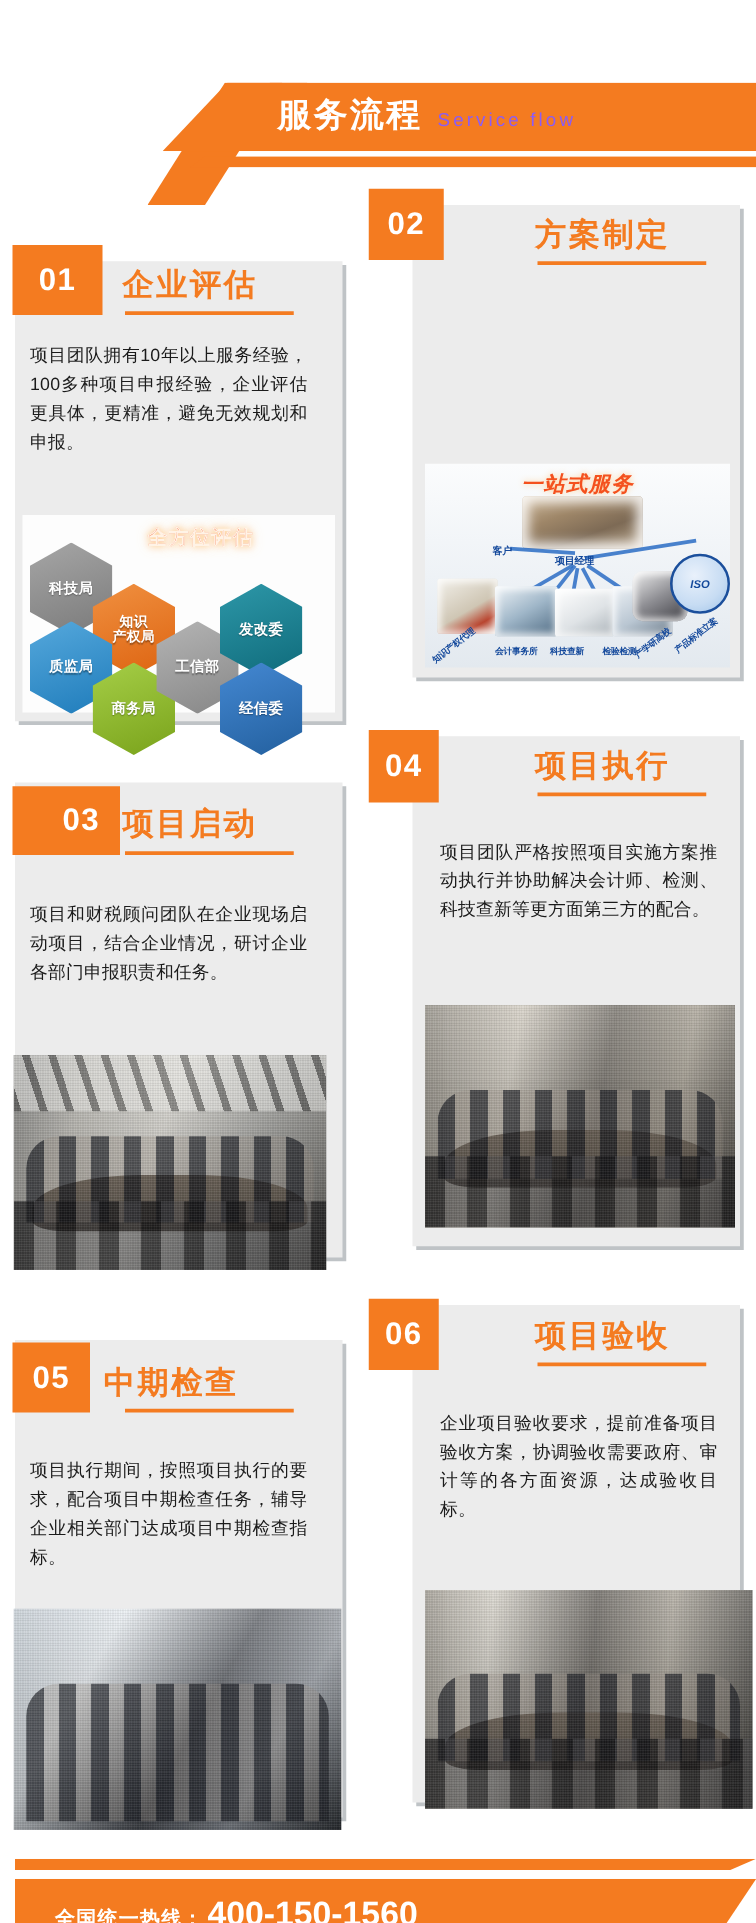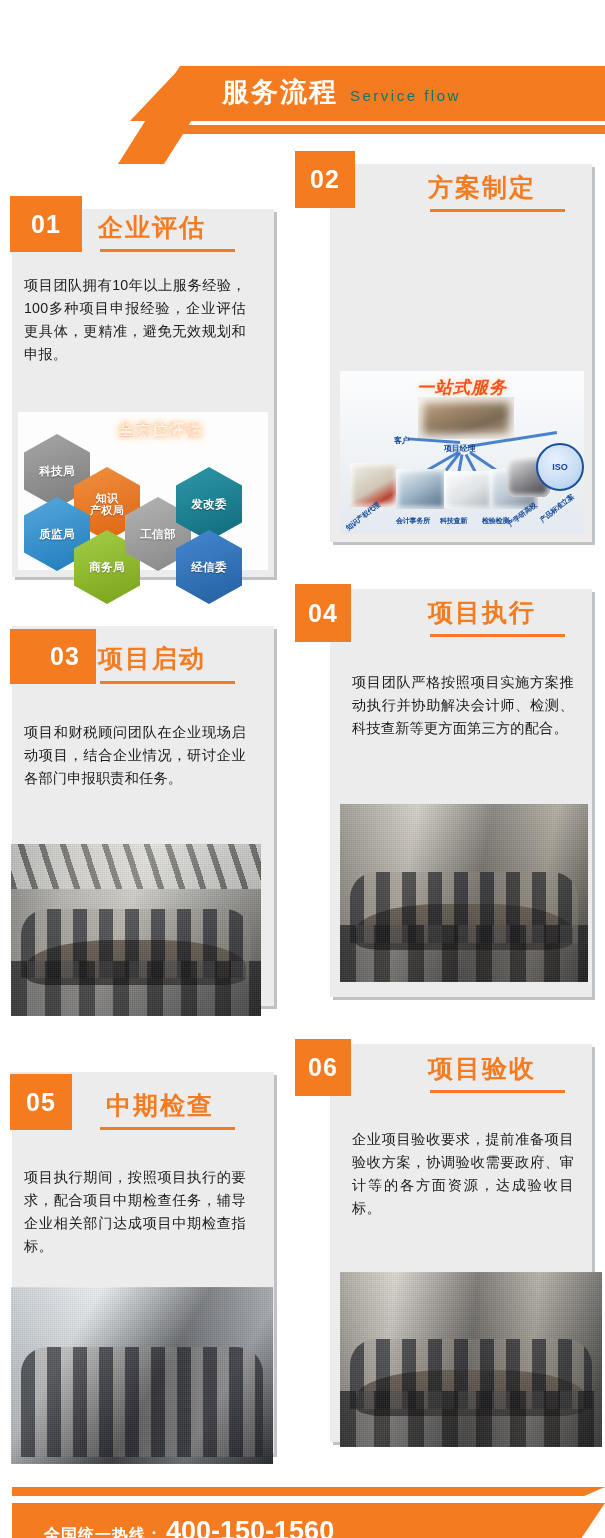--- a/index.html
+++ b/index.html
@@ -59,21 +59,21 @@
     white-space:nowrap;
   }
   .hdr-title .cn{
     font-size:27px;
     font-weight:bold;
     color:#ffffff;
     letter-spacing:2px;
   }
   .hdr-title .en{
     font-size:15px;
-    color:#0f766e;
+    color:#8b5cf6;
     letter-spacing:2.5px;
   }
 
   
   .card{
     position:absolute;
     background:#ECECEC;
     box-shadow:3px 3px 0 0 #BFC3C6;
   }
   .badge{
@@ -319,21 +319,21 @@
     <div class="os-arrow" style="left:130px;top:80px;width:64px;transform:rotate(34deg);"></div>
 
     <div class="os-lbl" style="left:54px;top:64px;font-size:8px;">客户</div>
     <div class="os-lbl" style="left:104px;top:72px;font-size:8px;">项目经理</div>
 
     <div class="os-node" style="left:10px;top:92px;width:48px;height:44px;background:linear-gradient(150deg,#f2f0ea,#cfc6b4 55%,#b9452f 78%,#e9e6df 100%);"></div>
     <div class="os-node" style="left:56px;top:98px;width:50px;height:40px;background:linear-gradient(150deg,#eef3f7,#9fb6c8 50%,#4e6a82 100%);"></div>
     <div class="os-node" style="left:104px;top:100px;width:48px;height:38px;background:linear-gradient(150deg,#ffffff,#dfe3e6 55%,#a8b0b6 100%);"></div>
     <div class="os-node" style="left:150px;top:98px;width:48px;height:40px;background:linear-gradient(150deg,#eef2f6,#b9c6d2 55%,#6d7c8a 100%);"></div>
     <div class="os-node" style="left:166px;top:86px;width:44px;height:40px;background:linear-gradient(150deg,#f0f0f0,#8f8f94 50%,#3c3c42 100%);border-radius:8px;"></div>
-    <div class="os-seal" style="left:196px;top:72px;">
+    <div class="os-seal" style="left:196px;top:72px;font-style:italic;">
       <span>ISO</span>
     </div>
 
     <div class="os-lbl rot" style="left:10px;top:152px;">知识产权代理</div>
     <div class="os-lbl" style="left:56px;top:145px;">会计事务所</div>
     <div class="os-lbl" style="left:100px;top:145px;">科技查新</div>
     <div class="os-lbl" style="left:142px;top:145px;">检验检测</div>
     <div class="os-lbl rot" style="left:172px;top:148px;">产学研高校</div>
     <div class="os-lbl rot" style="left:204px;top:144px;">产品标准立案</div>
   </div>
@@ -366,21 +366,21 @@
     <div class="ph-table"></div>
     <div class="ph-people"></div>
     <div class="ph-chairs"></div>
     <div class="ph-grain"></div>
   </div>
 
   <div class="card" style="left:12px;top:1028px;width:262px;height:382px;"></div>
   <div class="badge" style="left:10px;top:1030px;width:62px;height:56px;">
     <span>05</span>
   </div>
-  <div class="card-title" style="left:106px;top:1045px;">中期检查</div>
+  <div class="card-title" style="left:83px;top:1045px;">中期检查</div>
   <div class="card-title-rule" style="left:100px;top:1083px;width:135px;"></div>
   <div class="card-body" style="left:24px;top:1122px;width:222px;">项目执行期间，按照项目执行的要求，配合项目中期检查任务，辅导企业相关部门达成项目中期检查指标。</div>
 
   <div class="photo ph-lobby" style="left:11px;top:1243px;width:262px;height:177px;">
     <div class="ph-people" style="bottom:4%;height:62%;"></div>
     <div class="ph-grain"></div>
   </div>
 
   <div class="card" style="left:330px;top:1000px;width:262px;height:398px;"></div>
   <div class="badge" style="left:295px;top:995px;width:56px;height:57px;">

